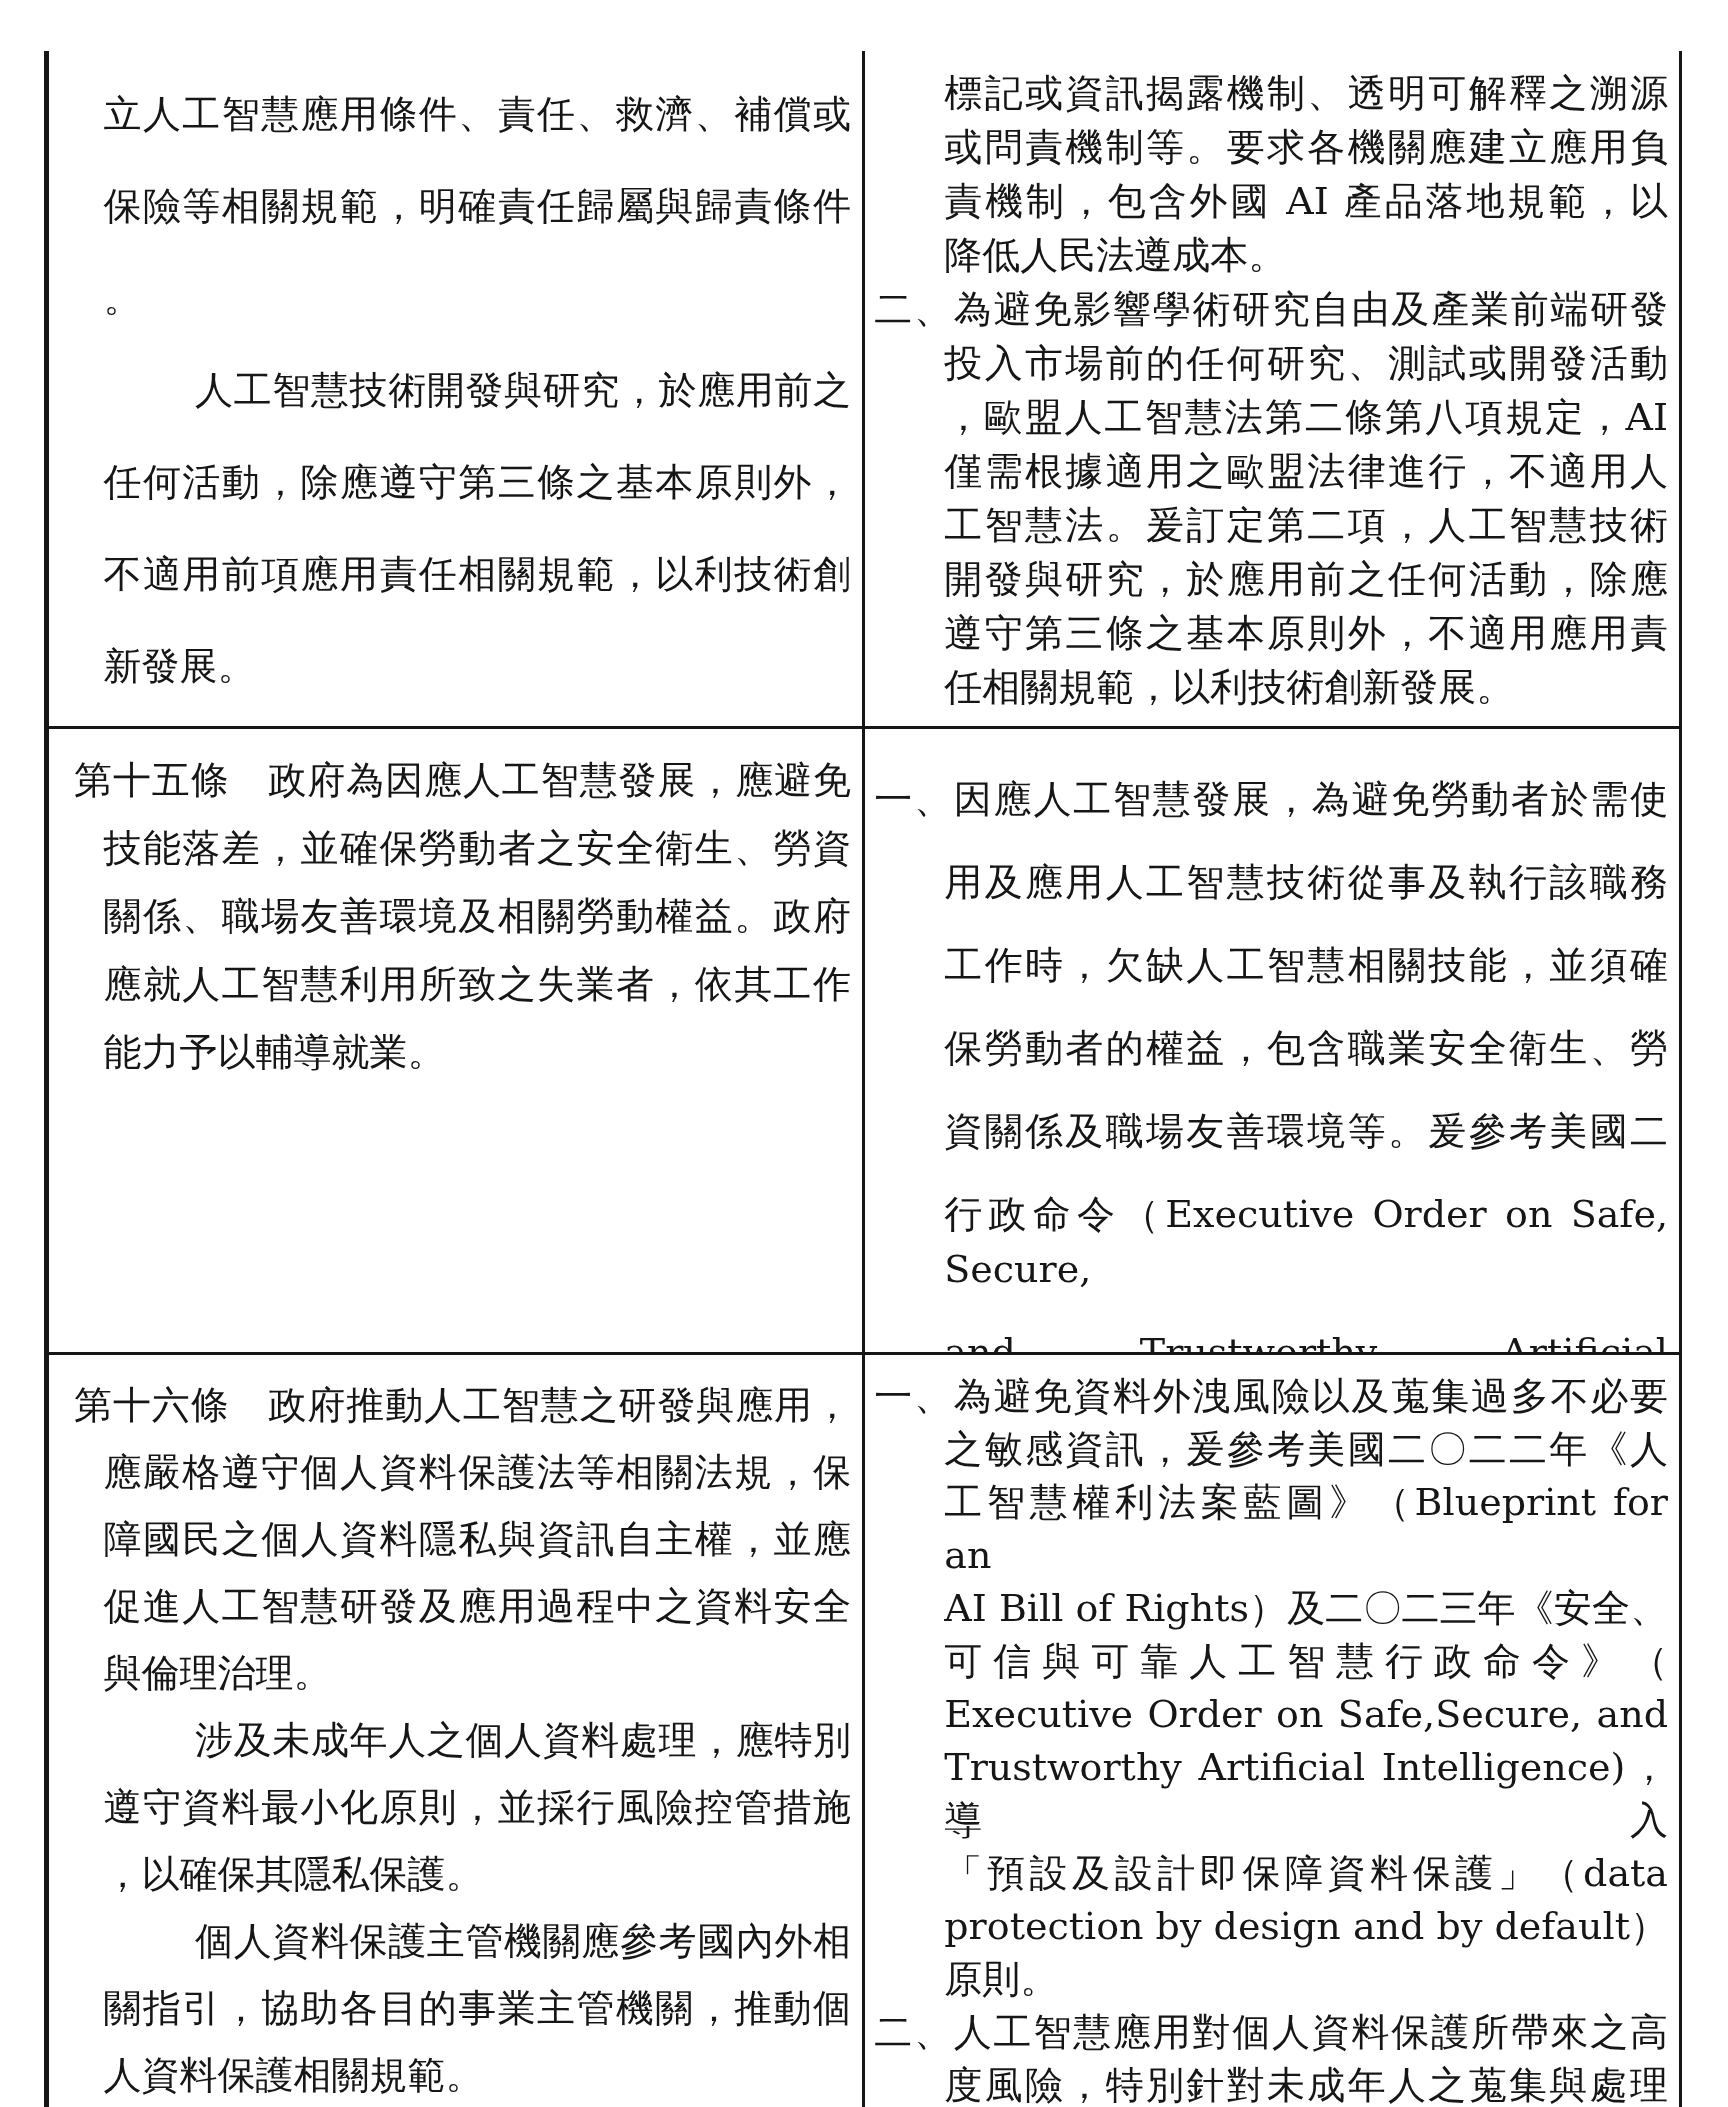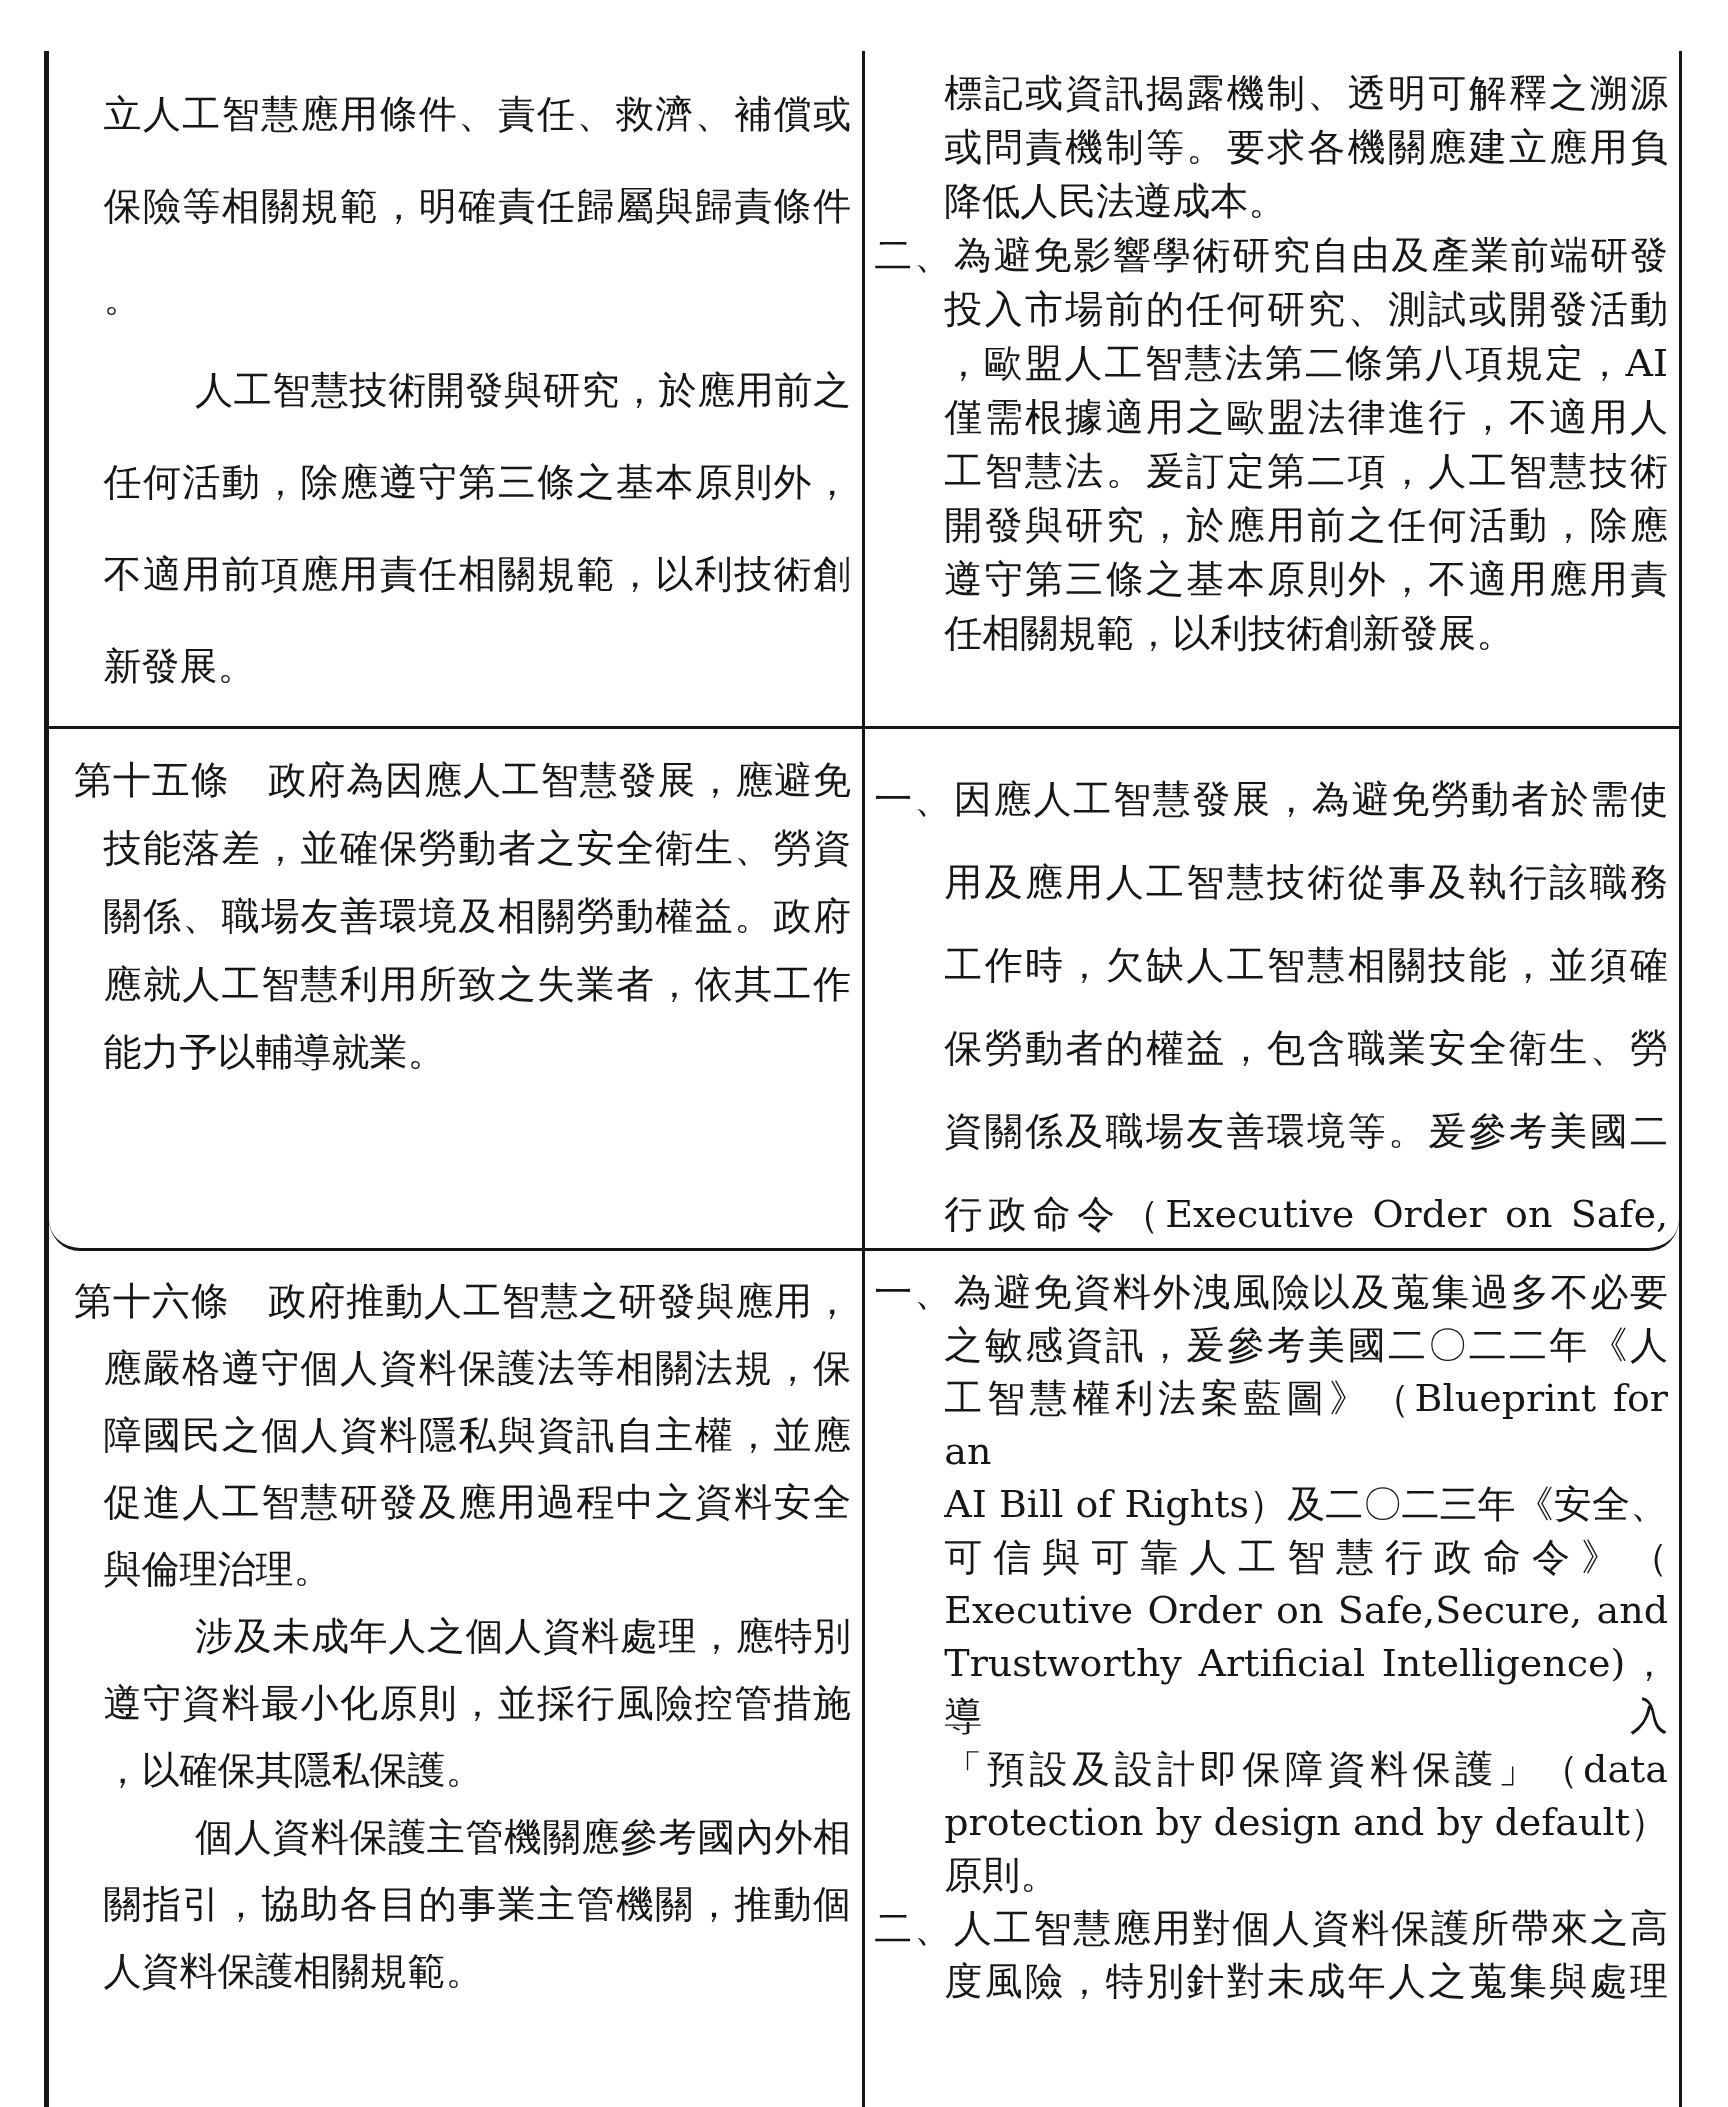--- a/index.html
+++ b/index.html
@@ -11,21 +11,21 @@
   .sheet{
     position:absolute;left:44px;top:51px;width:1638px;height:2326px;
     box-sizing:border-box;
     border-left:5.5px solid #161616;
     border-right:3.8px solid #161616;
     display:flex;flex-direction:column;
   }
   .row{display:flex;box-sizing:border-box;border-bottom:3.8px solid #161616;}
   .row:last-child{border-bottom:none;}
   .row-1{height:678px;}
-  .row-2{height:522px;border-radius:31px;}
+  .row-2{height:626px;}
   .row-3{height:879px;}
   .cell{box-sizing:border-box;overflow:hidden;font-size:38px;}
   .cell.left{width:816px;border-right:3.4px solid #161616;padding:17px 11px 0 25px;}
   .cell.right{flex:1;padding:15px 11px 0 9.3px;}
   .line{
     text-align:justify;
     -webkit-text-align-last:justify;
     text-align-last:justify;
     white-space:normal;
   }
@@ -50,20 +50,21 @@
         <div class="line i1">保險等相關規範，明確責任歸屬與歸責條件</div>
         <div class="line i1 end">。</div>
         <div class="line i2">人工智慧技術開發與研究，於應用前之</div>
         <div class="line i1">任何活動，除應遵守第三條之基本原則外，</div>
         <div class="line i1">不適用前項應用責任相關規範，以利技術創</div>
         <div class="line i1 end">新發展。</div>
       </div>
       <div class="cell right">
         <div class="line i1">標記或資訊揭露機制、透明可解釋之溯源</div>
         <div class="line i1">或問責機制等。要求各機關應建立應用負</div>
+        <div class="line i1">責機制，包含外國 AI 產品落地規範，以</div>
         <div class="line i1 end">降低人民法遵成本。</div>
         <div class="line i0">二、為避免影響學術研究自由及產業前端研發</div>
         <div class="line i1">投入市場前的任何研究、測試或開發活動</div>
         <div class="line i1">，歐盟人工智慧法第二條第八項規定，AI</div>
         <div class="line i1">僅需根據適用之歐盟法律進行，不適用人</div>
         <div class="line i1">工智慧法。爰訂定第二項，人工智慧技術</div>
         <div class="line i1">開發與研究，於應用前之任何活動，除應</div>
         <div class="line i1">遵守第三條之基本原則外，不適用應用責</div>
         <div class="line i1 end">任相關規範，以利技術創新發展。</div>
       </div>

